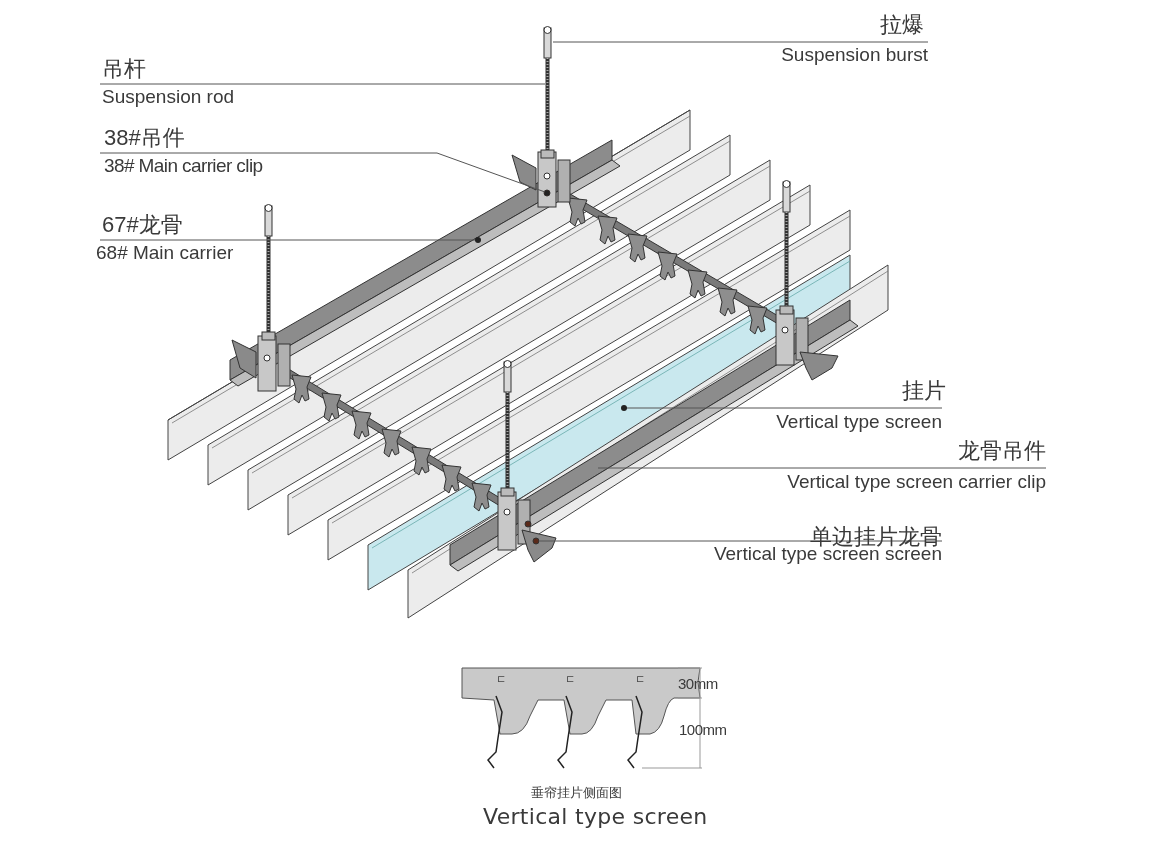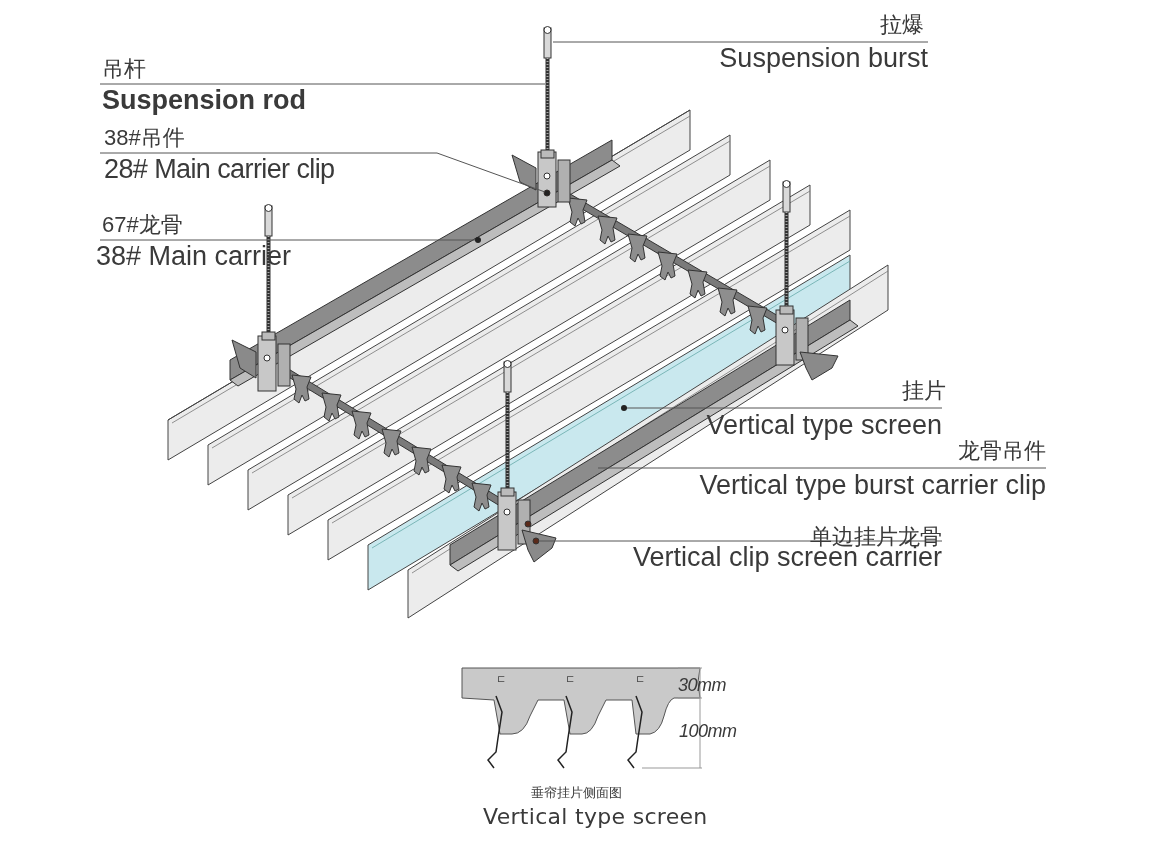--- a/index.html
+++ b/index.html
@@ -1,23 +1,23 @@
 <!DOCTYPE html>
 <html><head>
 <meta charset="utf-8">
 <style>
   html, body { margin: 0; padding: 0; background: #ffffff; }
   body { width: 1160px; height: 850px; position: relative; overflow: hidden;
          font-family: "Liberation Sans", "DejaVu Sans", sans-serif; color: #333333; }
   #stage { position: absolute; left: 0; top: 0; width: 1160px; height: 850px; }
   .lbl { position: absolute; white-space: nowrap; color: #3a3a3a; line-height: 1; }
   .zh { font-size: 22px; }
-  .en { font-size: 27px; }
+  .en { font-size: 19px; }
   .right { text-align: right; }
-  .small { font-size: 18px; font-style: italic; }
+  .small { font-size: 15px; }
   .caption-zh { font-size: 13px; }
   .caption-en { font-size: 22px; font-family: "DejaVu Sans", sans-serif; letter-spacing: 0.3px; }
 </style>
 </head>
 <body>
 
 <svg id="stage" viewBox="0 0 1160 850" xmlns="http://www.w3.org/2000/svg">
   <defs>
     <g id="tooth">
       <path d="M0,0 l4,14 l-2,10 l5,4 l3,-8 l3,6 l4,-2 l-2,-12 l4,-10 z" fill="#8e8e8e" stroke="#333" stroke-width="1"></path>
@@ -178,34 +178,34 @@
     <line x1="678" y1="668" x2="702" y2="668" stroke="#999" stroke-width="1"></line>
     <line x1="678" y1="698" x2="702" y2="698" stroke="#999" stroke-width="1"></line>
     <line x1="642" y1="768" x2="702" y2="768" stroke="#999" stroke-width="1"></line>
   </g>
 </svg>
 
 <div class="lbl zh right" style="right:236px; top:14px;">拉爆</div>
 <div class="lbl en right" style="right:232px; top:45px;">Suspension burst</div>
 
 <div class="lbl zh" style="left:102px; top:58px;">吊杆</div>
-<div class="lbl en" style="left:102px; top:87px;font-weight:bold;">Suspension rod</div>
+<div class="lbl en" style="left:102px; top:87px;">Suspension rod</div>
 
 <div class="lbl zh" style="left:104px; top:127px;">38#吊件</div>
-<div class="lbl en" style="left:104px; top:156px; letter-spacing:-0.6px;">28# Main carrier clip</div>
+<div class="lbl en" style="left:104px; top:156px; letter-spacing:-0.6px;">38# Main carrier clip</div>
 
 <div class="lbl zh" style="left:102px; top:214px;">67#龙骨</div>
-<div class="lbl en" style="left:96px; top:243px;">38# Main carrier</div>
+<div class="lbl en" style="left:96px; top:243px;">68# Main carrier</div>
 
 <div class="lbl zh right" style="right:214px; top:380px;margin-left:37px;">挂片</div>
 <div class="lbl en right" style="right:218px; top:412px;">Vertical type screen</div>
 
 <div class="lbl zh right" style="right:114px; top:440px;">龙骨吊件</div>
-<div class="lbl en right" style="right:114px; top:472px;">Vertical type burst carrier clip</div>
+<div class="lbl en right" style="right:114px; top:472px;">Vertical type screen carrier clip</div>
 
 <div class="lbl zh right" style="right:218px; top:513px;margin-top:13px;">单边挂片龙骨</div>
-<div class="lbl en right" style="right:218px; top:544px;">Vertical clip screen carrier</div>
+<div class="lbl en right" style="right:218px; top:544px;">Vertical type screen screen</div>
 
 <div class="lbl small" style="left:678px; top:676px; letter-spacing:-0.5px;">30mm</div>
 <div class="lbl small" style="left:679px; top:722px; letter-spacing:-0.5px;">100mm</div>
 
 <div class="lbl caption-zh" style="left:531px; top:786px;">垂帘挂片侧面图</div>
 <div class="lbl caption-en" style="left:483px; top:806px;">Vertical type screen</div>
 
 </body></html>

